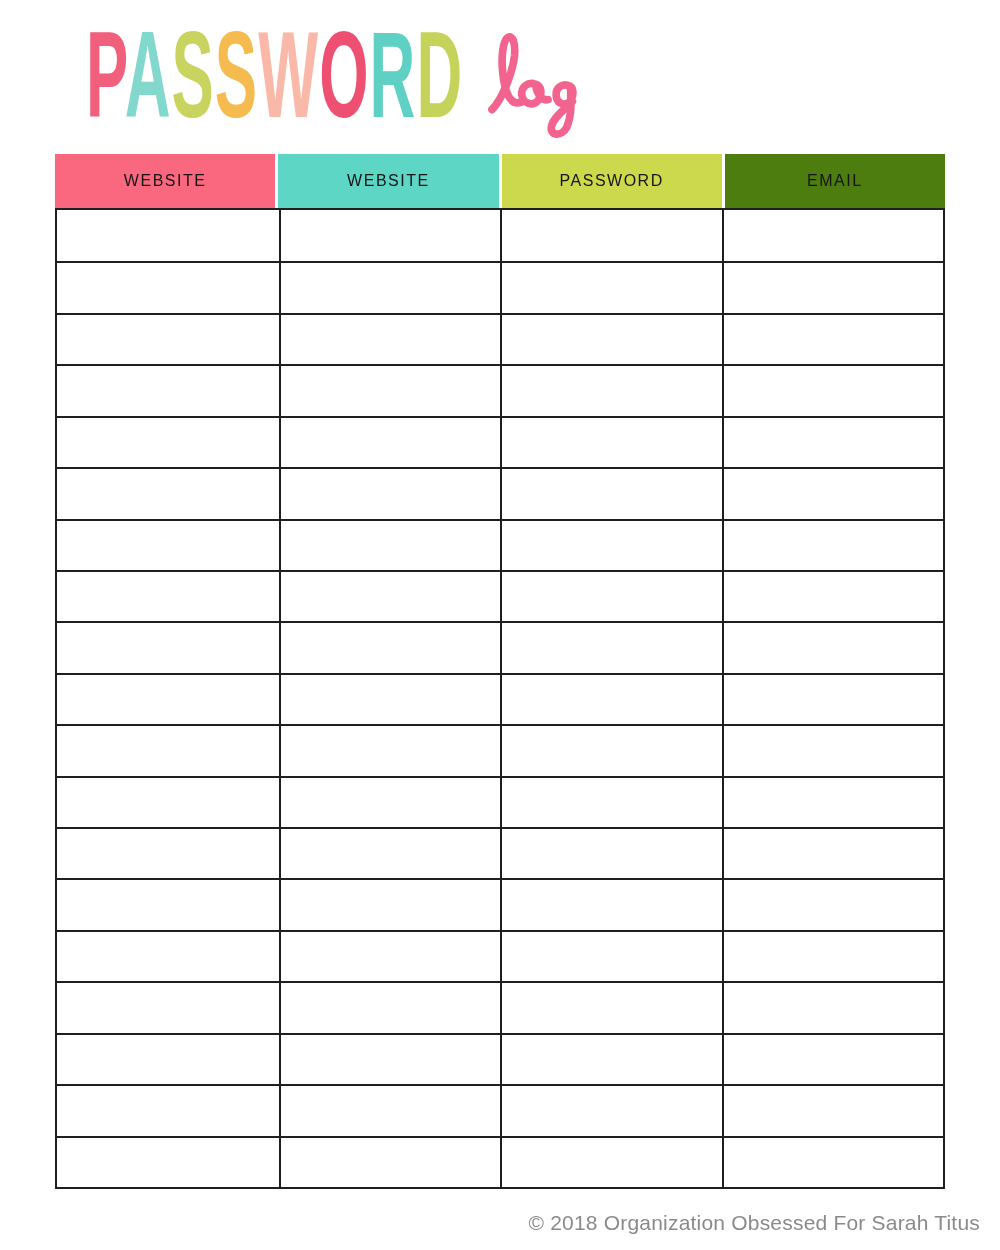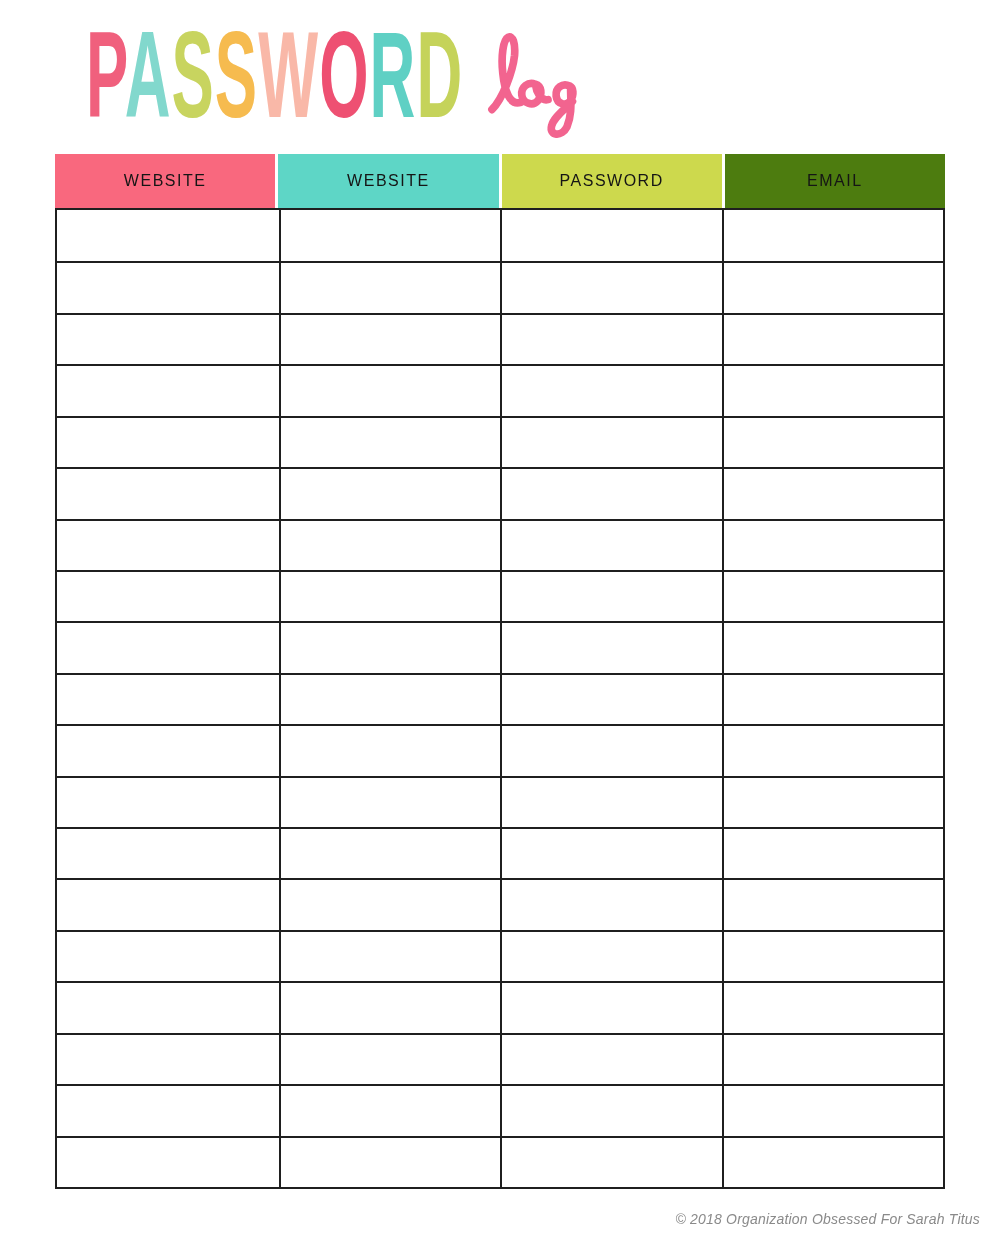--- a/index.html
+++ b/index.html
@@ -29,21 +29,21 @@
     position:absolute;left:55px;top:208px;width:890px;height:981px;
     display:grid;grid-template-columns:repeat(4,1fr);grid-auto-rows:1fr;
     border:2px solid var(--border,#1f1f1f);box-sizing:border-box;background:#fff;
   }
   .bcell{box-sizing:border-box;background:#fff}
   .bcell:not(:nth-child(4n+1)){border-left:2px solid var(--border,#1f1f1f)}
   .bcell:nth-child(n+5){border-top:2px solid var(--border,#1f1f1f)}
   
   .footer{
     position:absolute;right:20px;top:1211px;
-    font-size:14px;color:var(--footer,#8a8a8a);letter-spacing:0.2px;font-style:italic;
+    font-size:21px;color:var(--footer,#8a8a8a);letter-spacing:0.2px;
   }
 </style>
 </head>
 <body style="background: rgb(255, 255, 255);">
 
 <div class="title-word"><span class="t-letter" style="color: rgb(240, 96, 125);">P</span><span class="t-letter" style="color: rgb(130, 216, 205);">A</span><span class="t-letter" style="color: rgb(200, 212, 95);">S</span><span class="t-letter" style="color: rgb(246, 187, 79);">S</span><span class="t-letter" style="color: rgb(249, 184, 168);">W</span><span class="t-letter" style="color: rgb(238, 80, 114);">O</span><span class="t-letter" style="color: rgb(95, 208, 196);">R</span><span class="t-letter" style="color: rgb(197, 211, 90);">D</span></div>
 
 <svg class="log-svg" width="96" height="113" viewBox="0 0 105 125" fill="none" stroke-linecap="round" stroke-linejoin="round" stroke-width="8.5">
   <path d="M6 88 C18 76 29 46 31 28 C32 14 29 6 24 8 C18 11 16 30 18 48 C20 68 26 84 38 80" stroke="#f2648f"></path>
   <path d="M54 60 C46 57 38 63 39 72 C40 81 51 85 57 78 C62 71 61 62 54 60 C55 68 60 79 68 77" stroke="#f2648f"></path>

